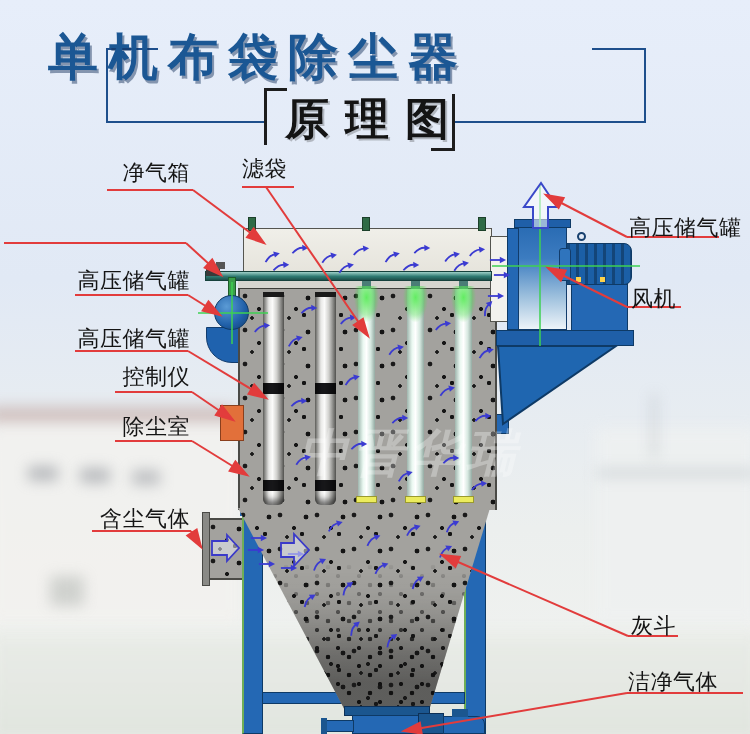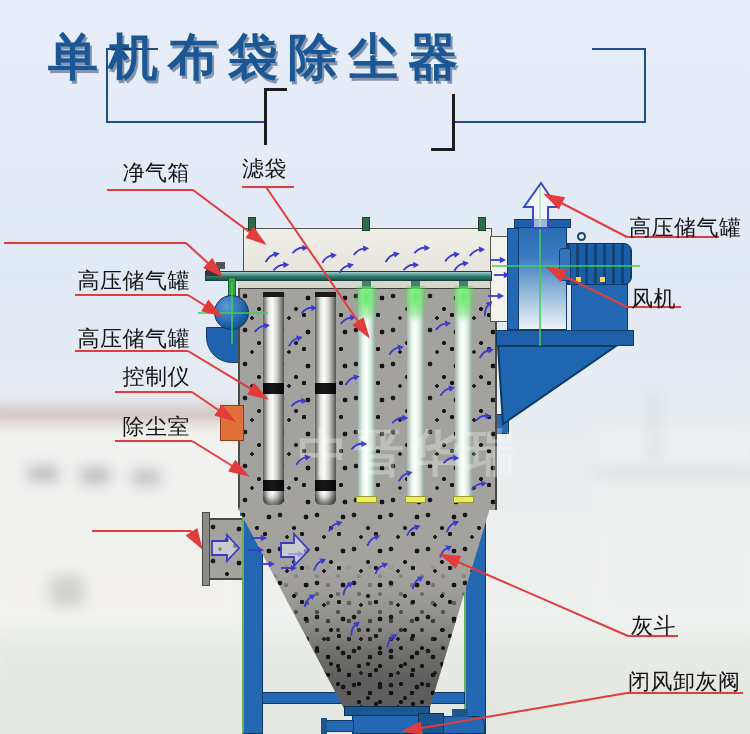--- a/index.html
+++ b/index.html
@@ -53,20 +53,21 @@
   <div class="abs frame" style="left:106px;top:121px;width:158px;height:2px;"></div>
   <div class="abs frame" style="left:592px;top:48px;width:54px;height:2px;"></div>
   <div class="abs frame" style="left:644px;top:48px;width:2px;height:75px;"></div>
   <div class="abs frame" style="left:455px;top:121px;width:191px;height:2px;"></div>
   <div class="abs bracket" style="left:264px;top:88px;width:3px;height:57px;"></div>
   <div class="abs bracket" style="left:264px;top:88px;width:23px;height:3px;"></div>
   <div class="abs bracket" style="left:452px;top:94px;width:3px;height:57px;"></div>
   <div class="abs bracket" style="left:431px;top:148px;width:24px;height:3px;"></div>
 
   <div class="abs title">单机布袋除尘器</div>
+  <div class="abs subtitle">原理图</div>
 
   <div class="abs" style="left:243px;top:228px;width:249px;height:45px;background:linear-gradient(180deg,#f0efe9,#e6e4dc);border:1.5px solid #55554f;box-sizing:border-box;z-index:4;"></div>
   <div class="abs" style="left:248px;top:217px;width:6px;height:12px;background:#2f6b46;border:1px solid #1c402a;z-index:4;"></div>
   <div class="abs" style="left:362px;top:217px;width:6px;height:12px;background:#2f6b46;border:1px solid #1c402a;z-index:4;"></div>
   <div class="abs" style="left:478px;top:217px;width:6px;height:12px;background:#2f6b46;border:1px solid #1c402a;z-index:4;"></div>
 
   <div class="abs" style="left:205px;top:271px;width:287px;height:10px;background:linear-gradient(180deg,#9fd0c8,#2f7a72 55%,#1d4f4a);border:1px solid #16413c;box-sizing:border-box;z-index:5;"></div>
   <div class="abs" style="left:238px;top:281px;width:259px;height:9px;background:#d6d5cf;border-bottom:2px solid #3c3c38;box-sizing:border-box;z-index:4;"></div>
   <div class="abs" style="left:362px;top:281px;width:9px;height:8px;background:#4a7d76;z-index:5;"></div>
   <div class="abs" style="left:411px;top:281px;width:9px;height:8px;background:#4a7d76;z-index:5;"></div>
@@ -180,21 +181,21 @@
         <polygon points="233,420 215.85959425428356,414.95455741562637 222.06317236201645,405.87074661501754" fill="#e23c3c"></polygon>
         <polygon points="247,475 229.64787078126082,470.73929447436484 235.43191385417387,461.38275420935844" fill="#e23c3c"></polygon>
         <polygon points="201,547 187.32602734791797,535.499023001931 196.65400869197393,529.669034661896" fill="#e23c3c"></polygon>
         <polygon points="546,195 563.6235714391344,197.9427418727659 558.5600826301293,207.70804171870412" fill="#e23c3c"></polygon>
         <polygon points="548,268 565.6783299816606,270.593578427486 560.8089858005161,280.4571217687785" fill="#e23c3c"></polygon>
         <polygon points="442,555 459.78215880200554,556.7449436495939 455.39022436192596,566.8301264379246" fill="#e23c3c"></polygon>
         <polygon points="404,731 419.834528734271,722.7224581086202 421.6823324782479,733.5661485009057" fill="#e23c3c"></polygon>
       </g>
   </svg>
 
-  <div class="abs wm" style="left:298px;top:420px;">中晋华瑞</div>
+  <div class="abs wm" style="left:298px;top:420px;font-style:italic;">中晋华瑞</div>
 
   <div class="abs" style="left:0;top:0;width:750px;height:734px;pointer-events:none;">
       <span class="flow" style="left: 263px; top: 249px; transform: rotate(-8deg);"><svg width="18" height="13" viewBox="0 0 20 14">
           <path d="M2 12 Q 8 4 15 5" fill="none" stroke="#3b3bd1" stroke-width="2"></path>
           <path d="M12 1.5 L19 4.5 L13 8.5 Z" fill="#3b3bd1"></path>
         </svg></span>
       <span class="flow" style="left: 291px; top: 242px; transform: rotate(5deg);"><svg width="18" height="13" viewBox="0 0 20 14">
           <path d="M2 12 Q 8 4 15 5" fill="none" stroke="#3b3bd1" stroke-width="2"></path>
           <path d="M12 1.5 L19 4.5 L13 8.5 Z" fill="#3b3bd1"></path>
         </svg></span>
@@ -391,17 +392,18 @@
           <path d="M12 1.5 L19 4.5 L13 8.5 Z" fill="#3b3bd1"></path>
         </svg></span>
     </div>
 
   <div class="abs label r" style="right:560px;top:158px;">净气箱</div>
   <div class="abs label" style="left:242px;top:154px;">滤袋</div>
   <div class="abs label r" style="right:560px;top:266px;">高压储气罐</div>
   <div class="abs label r" style="right:560px;top:324px;">高压储气罐</div>
   <div class="abs label r" style="right:560px;top:362px;">控制仪</div>
   <div class="abs label r" style="right:560px;top:412px;">除尘室</div>
+  <div class="abs label r" style="right:560px;top:504px;">含尘气体</div>
   <div class="abs label" style="left:629px;top:213px;">高压储气罐</div>
   <div class="abs label" style="left:631px;top:284px;">风机</div>
   <div class="abs label" style="left:631px;top:611px;">灰斗</div>
-  <div class="abs label" style="left:628px;top:667px;">闭风卸灰阀</div>
+  <div class="abs label" style="left:628px;top:667px;">洁净气体</div>
 </div>
 
 </body></html>

